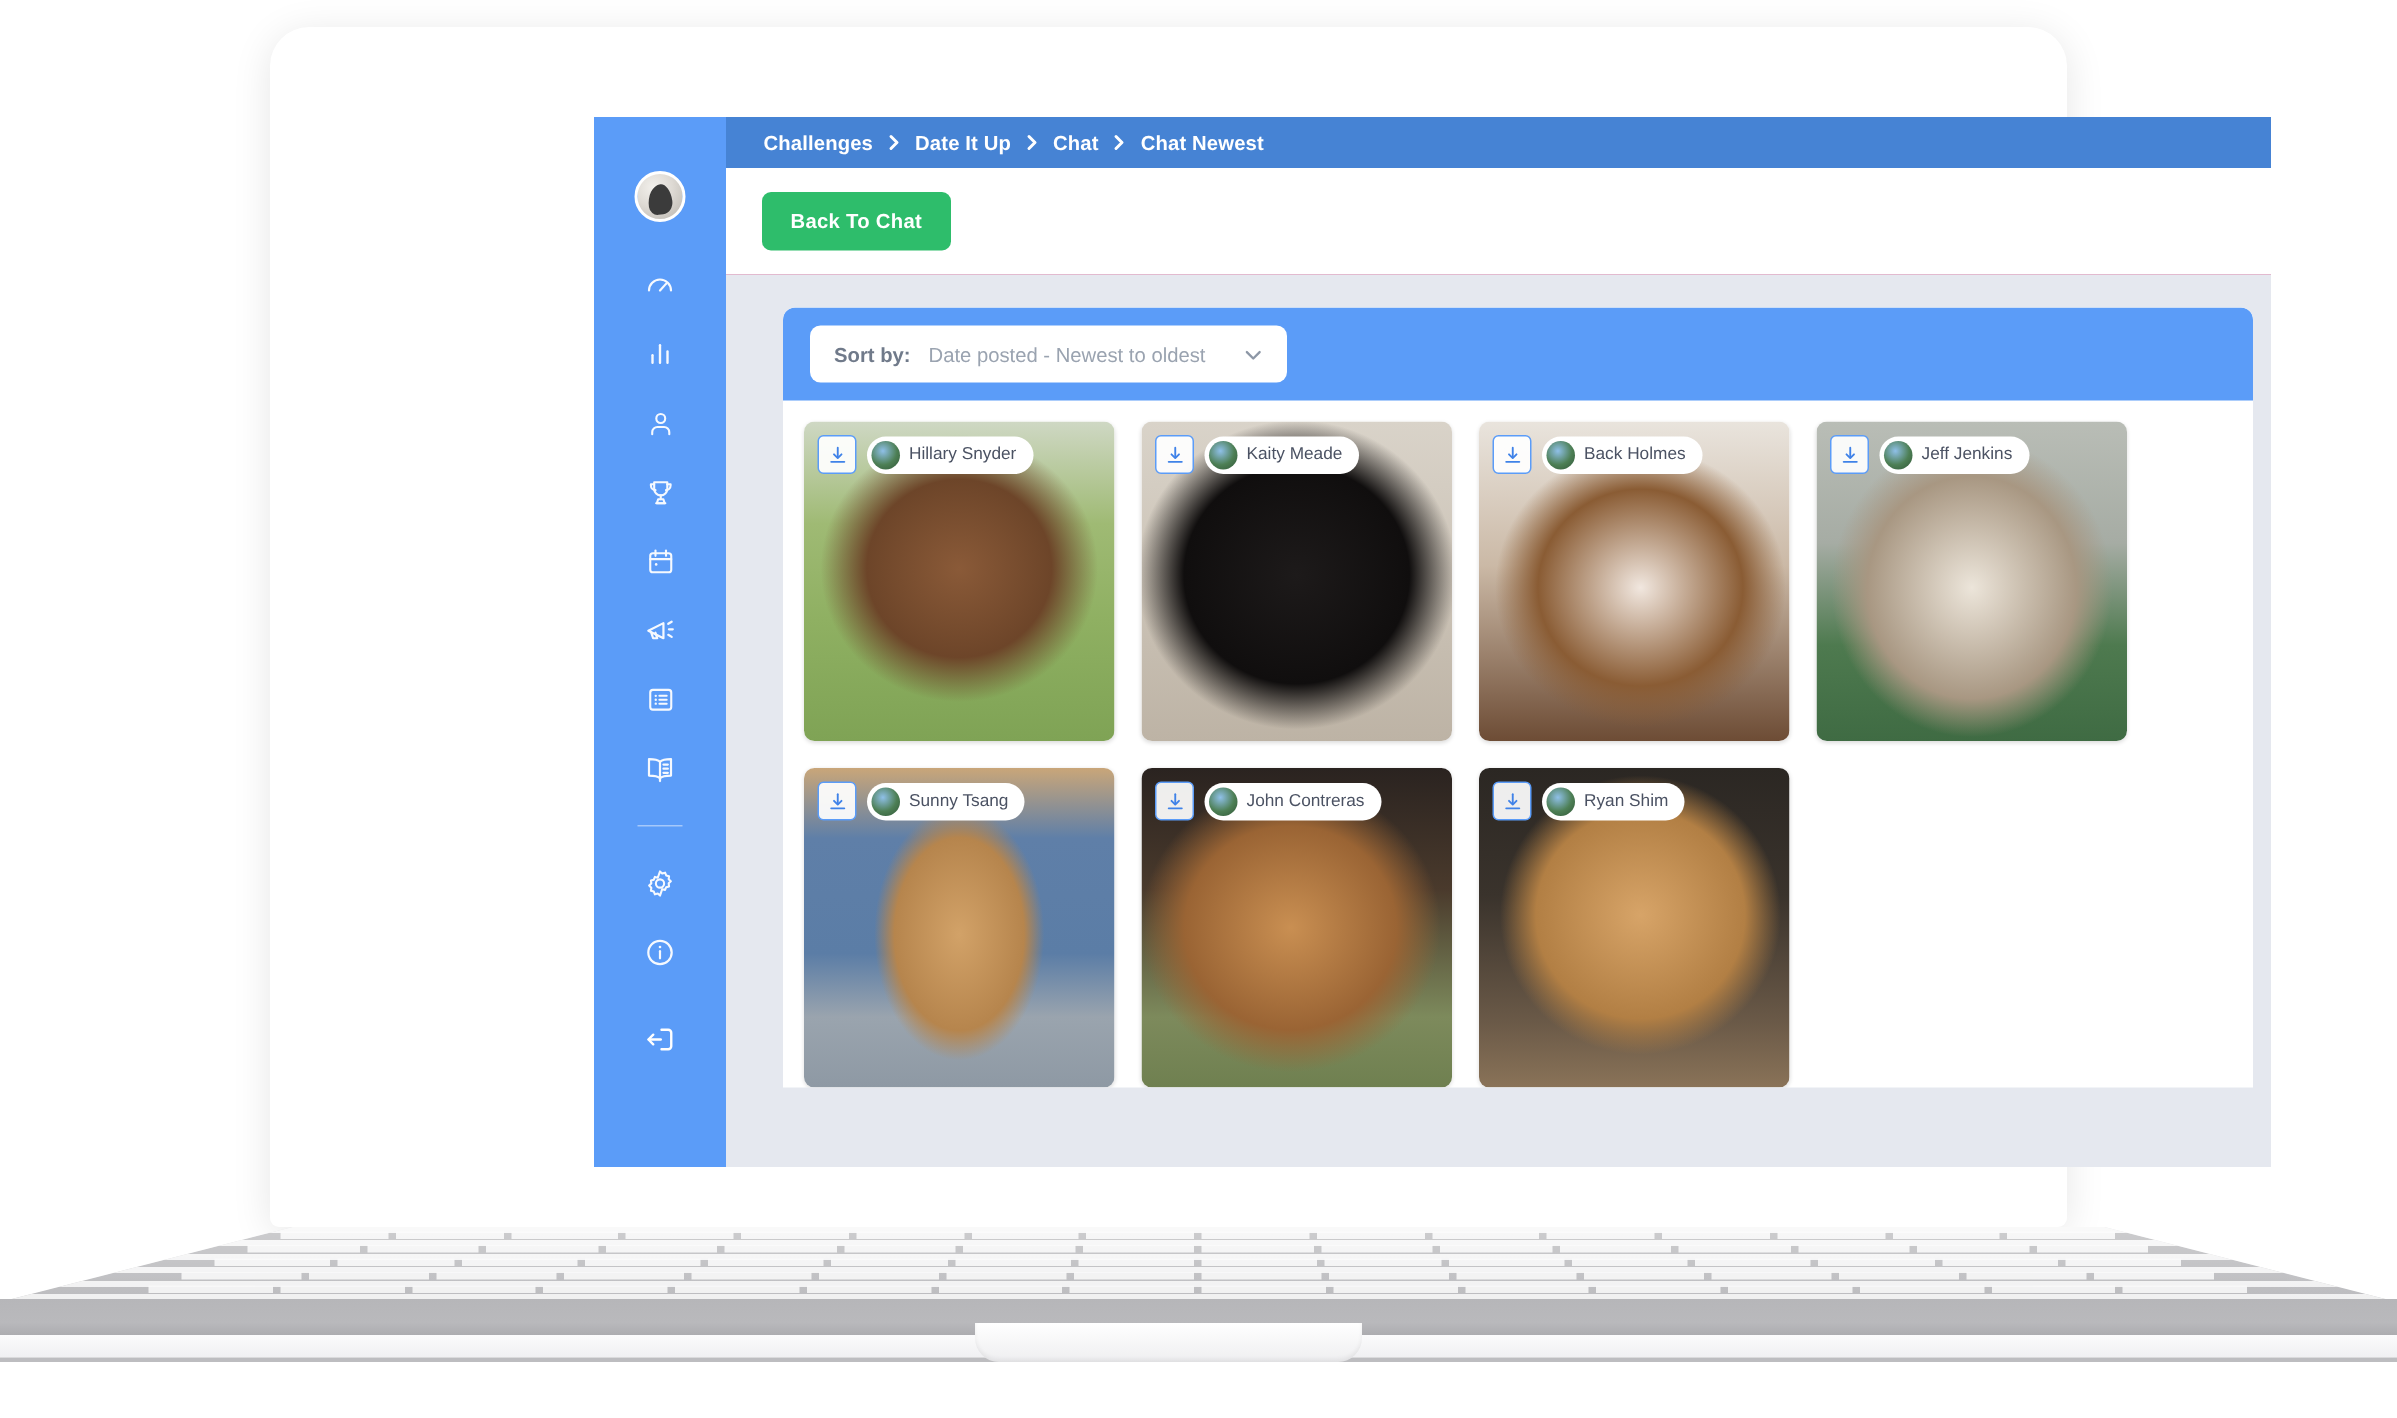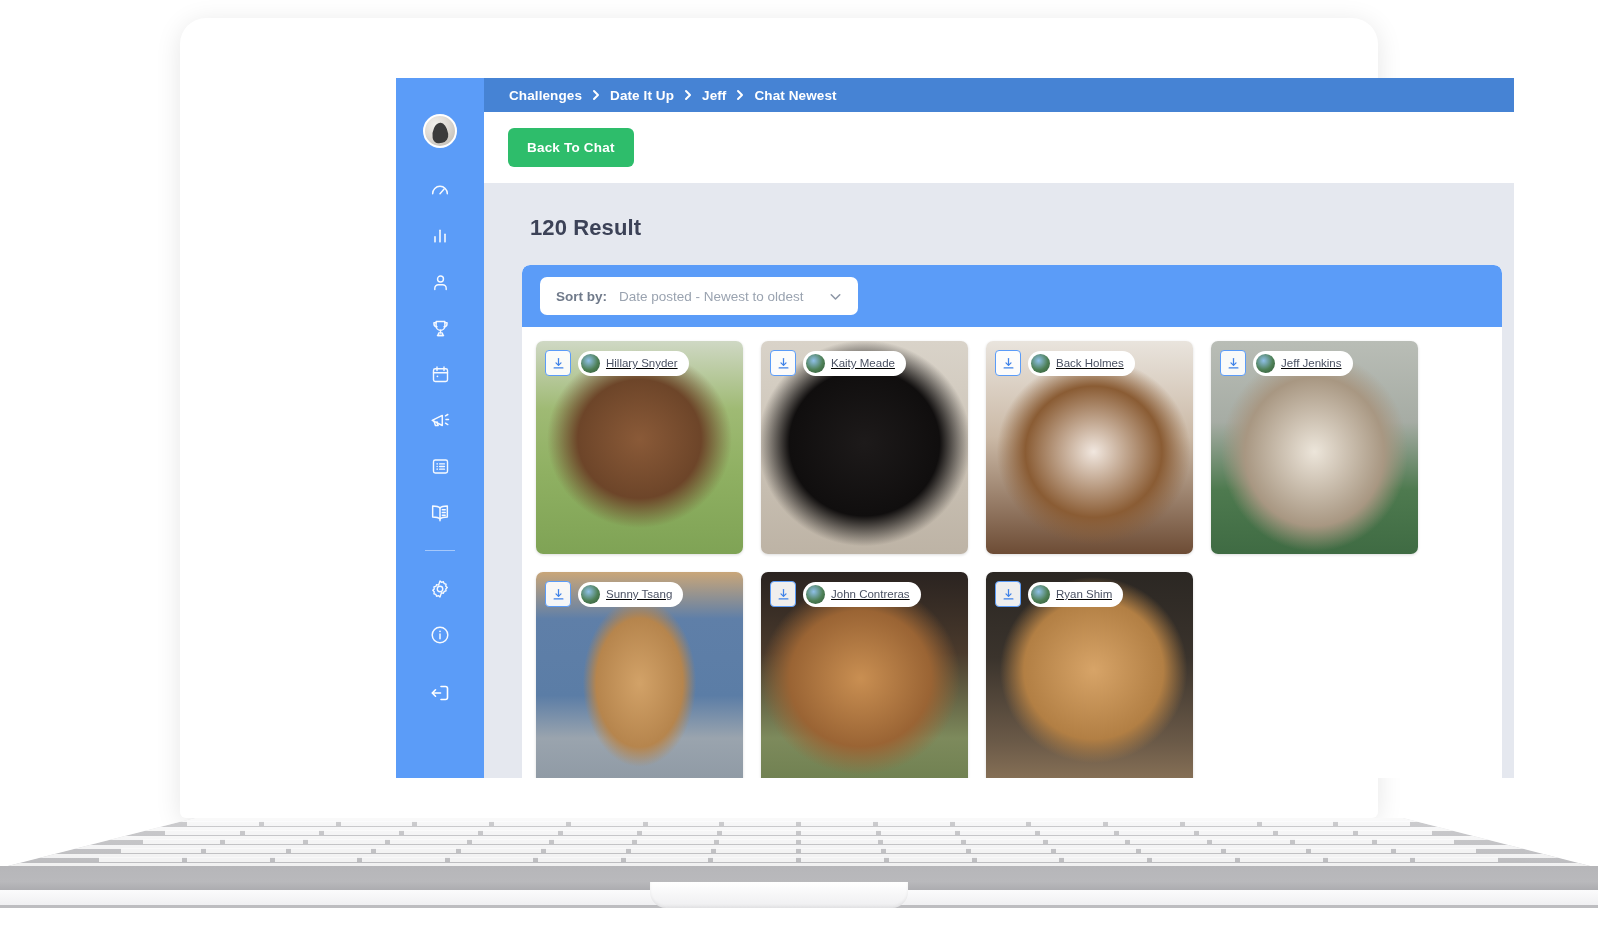--- a/index.html
+++ b/index.html
@@ -207,21 +207,20 @@
     height: 213px;
     border-radius: 7px;
     overflow: hidden;
     box-shadow: 0 1px 3px rgba(0,0,0,0.14);
   }
   .tile-photo { position: absolute; inset: 0; }
   .tile-overlay {
     position: absolute; left: 9px; top: 9px;
     display: flex; align-items: center; gap: 7px;
     z-index: 3;
-    text-decoration: underline;
   }
   .dl-btn {
     width: 26px; height: 26px;
     background: rgba(255,255,255,0.92);
     border: 1.6px solid #5b9cf8;
     border-radius: 4px;
     display: flex; align-items: center; justify-content: center;
     color: #3f82e8;
     cursor: pointer;
     flex: 0 0 auto;
@@ -394,36 +393,35 @@
               <svg width="10" height="12" viewBox="0 0 10 12" fill="none" stroke="currentColor" stroke-width="2" stroke-linecap="round" stroke-linejoin="round">
                   <path d="M3 2l4 4-4 4"></path>
                 </svg>
             </span>
             <span class="crumb">Date It Up</span>
             <span class="crumb-sep">
               <svg width="10" height="12" viewBox="0 0 10 12" fill="none" stroke="currentColor" stroke-width="2" stroke-linecap="round" stroke-linejoin="round">
                   <path d="M3 2l4 4-4 4"></path>
                 </svg>
             </span>
-            <span class="crumb">Jeff</span>
+            <span class="crumb">Chat</span>
             <span class="crumb-sep">
               <svg width="10" height="12" viewBox="0 0 10 12" fill="none" stroke="currentColor" stroke-width="2" stroke-linecap="round" stroke-linejoin="round">
                   <path d="M3 2l4 4-4 4"></path>
                 </svg>
             </span>
             <span class="crumb">Chat Newest</span>
           </div>
 
           <div class="toolbar">
             <button class="btn-back">Back To Chat</button>
           </div>
 
           <div class="content-panel">
 
-            <div class="result-title">120 Result</div>
 
             <div class="results-card">
 
               <div class="sort-bar">
                 <div class="sort-select">
                   <span class="sort-label">Sort by:</span>
                   <span class="sort-value">Date posted - Newest to oldest</span>
                   <span class="chev">
                     <svg width="17" height="17" viewBox="0 0 24 24" fill="none" stroke="currentColor" stroke-width="2.2" stroke-linecap="round" stroke-linejoin="round">
                         <path d="M6 9.5l6 6 6-6"></path>

